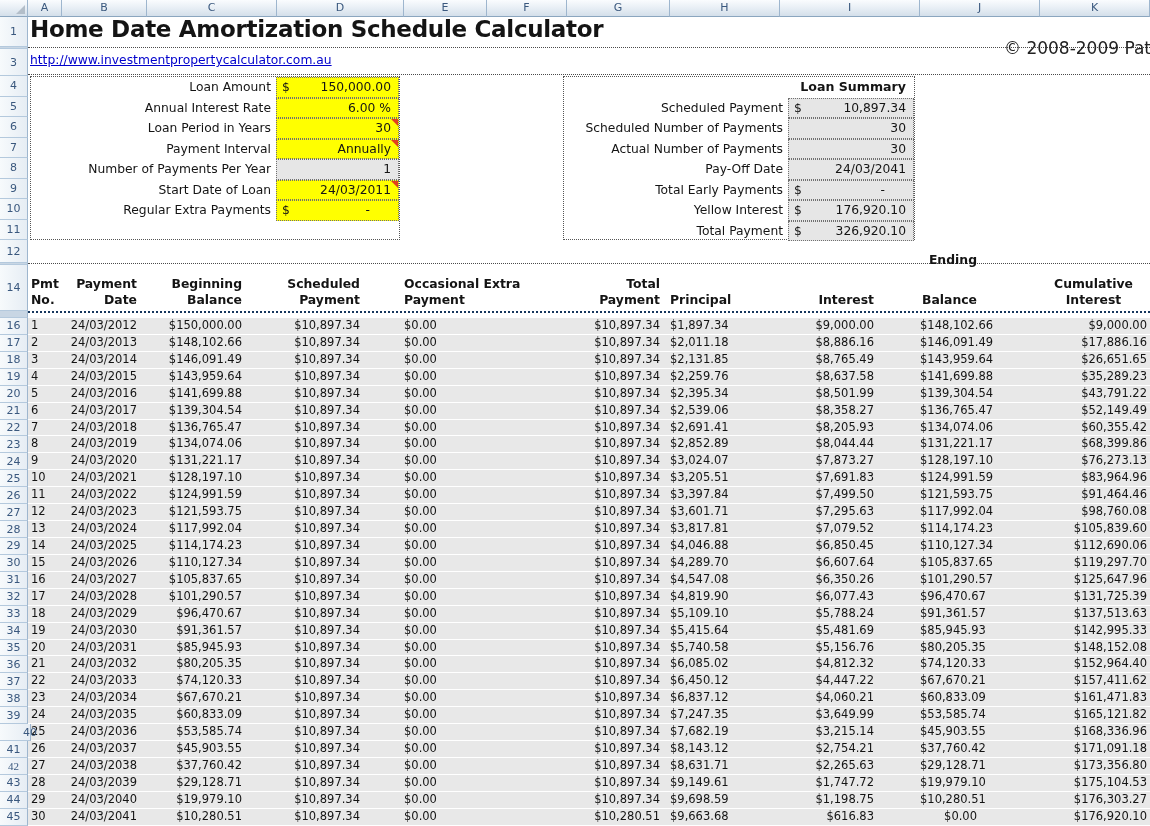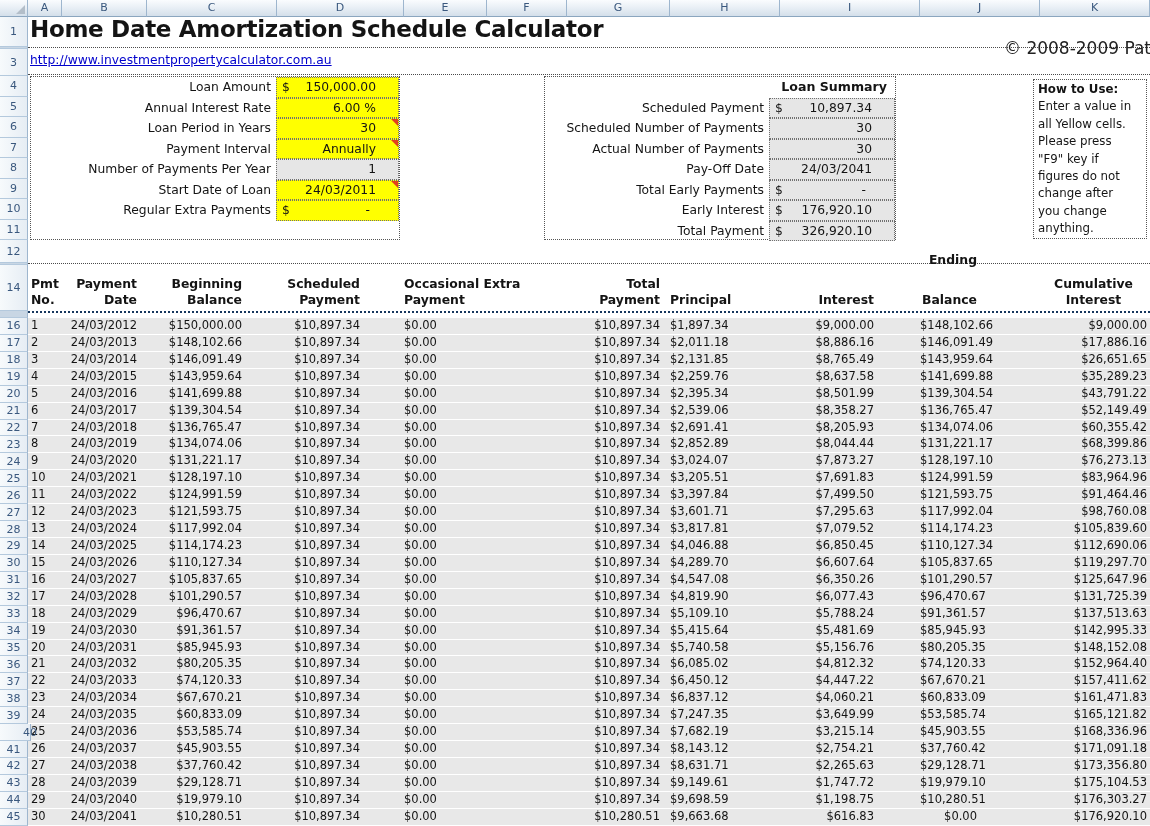--- a/index.html
+++ b/index.html
@@ -30,21 +30,21 @@
   .boxtitle{height:20.5px;line-height:20.5px;font-weight:bold;font-size:12.6px;text-align:right;padding-right:5px;}
   .boxrow{height:20.5px;display:flex;align-items:center;}
   .lbl{flex:1;text-align:right;font-size:12.3px;padding-right:5px;white-space:nowrap;overflow:hidden;}
   .vcell{box-sizing:border-box;height:20.5px;border:1px dotted #707070;display:flex;align-items:center;
          font-size:12.3px;position:relative;flex:none;}
   .ev .vcell{width:123px;}
   .ls .vcell{width:126px;}
   .vcell.yellow{background:#FFFF00;}
   .vcell.gray{background:#E6E6E6;}
   .vcell .pre{padding-left:5px;}
-  .vcell .val{margin-left:auto;padding-right:22px;white-space:nowrap;}
+  .vcell .val{margin-left:auto;padding-right:7px;white-space:nowrap;}
   .vcell.dash .val{padding-right:28px;}
   .vcell.note::after{content:"";position:absolute;top:0;right:0;width:0;height:0;
          border-left:7px solid transparent;border-top:7px solid #E2401F;}
   .howto{position:absolute;left:1033px;top:79px;width:114px;height:160px;box-sizing:border-box;
          border:1px dotted #555;padding:1px 4px;font-size:11.8px;line-height:17.4px;background:#fff;}
   .howto .ht-title{font-weight:bold;}
   .howto .ht-body{white-space:pre-line;}
   
   .shead{position:absolute;left:28px;top:265px;width:1122px;height:46px;display:flex;
          font-weight:bold;font-size:12.4px;background:#fff;}
@@ -123,21 +123,21 @@
       <div class="rcell" style="height: 16.933px;">32</div>
       <div class="rcell" style="height: 16.933px;">33</div>
       <div class="rcell" style="height: 16.933px;">34</div>
       <div class="rcell" style="height: 16.933px;">35</div>
       <div class="rcell" style="height: 16.933px;">36</div>
       <div class="rcell" style="height: 16.933px;">37</div>
       <div class="rcell" style="height: 16.933px;">38</div>
       <div class="rcell" style="height: 16.933px;">39</div>
       <div class="rcell" style="height: 16.933px; padding-left: 30px;">40</div>
       <div class="rcell" style="height: 16.933px;">41</div>
-      <div class="rcell" style="height: 16.933px;">42</div>
+      <div class="rcell" style="height: 16.933px; font-family: Liberation Serif, serif;">42</div>
       <div class="rcell" style="height: 16.933px;">43</div>
       <div class="rcell" style="height: 16.933px;">44</div>
       <div class="rcell" style="height: 16.933px;">45</div>
     </div>
 
   <div class="title">Home Date Amortization Schedule Calculator</div>
   <div class="dotline" style="top:47px"></div>
   <a class="url" href="#">http://www.investmentpropertycalculator.com.au</a>
   <div class="copyright">© 2008-2009 Patrick Shi</div>
   <div class="dotline" style="top:74px"></div>
@@ -184,21 +184,21 @@
         <div class="boxrow">
           <div class="lbl">Regular Extra Payments</div>
           <div class="vcell yellow dash">
             <span class="pre">$</span>
             <span class="val">-</span>
           </div>
         </div>
       </div>
   </div>
 
-  <div class="box ls" style="left:544px;top:76px;width:352px;height:164px;">
+  <div class="box ls" style="left:563px;top:76px;width:352px;height:164px;">
     <div class="boxtitle" style="padding-right:8px">Loan Summary</div>
     <div id="ls-rows">
         <div class="boxrow">
           <div class="lbl">Scheduled Payment</div>
           <div class="vcell gray">
             <span class="pre">$</span>
             <span class="val">10,897.34</span>
           </div>
         </div>
         <div class="boxrow">
@@ -220,47 +220,36 @@
           </div>
         </div>
         <div class="boxrow">
           <div class="lbl">Total Early Payments</div>
           <div class="vcell gray dash">
             <span class="pre">$</span>
             <span class="val">-</span>
           </div>
         </div>
         <div class="boxrow">
-          <div class="lbl">Early Interest</div>
+          <div class="lbl">Yellow Interest</div>
           <div class="vcell gray">
             <span class="pre">$</span>
             <span class="val">176,920.10</span>
           </div>
         </div>
         <div class="boxrow">
           <div class="lbl">Total Payment</div>
           <div class="vcell gray">
             <span class="pre">$</span>
             <span class="val">326,920.10</span>
           </div>
         </div>
       </div>
   </div>
 
-  <div class="howto">
-    <span class="ht-title">How to Use:</span>
-    <div class="ht-body">Enter a value in
-all Yellow cells.
-Please press
-"F9" key if
-figures do not
-change after
-you change
-anything.</div>
-  </div>
 
   <div class="dotline" style="top:263px"></div>
 
   <div class="shead" id="shead">
       <div class="hc c0">
         <div>Pmt</div>
         <div>No.</div>
       </div>
       <div class="hc c1">
         <div>Payment</div>

